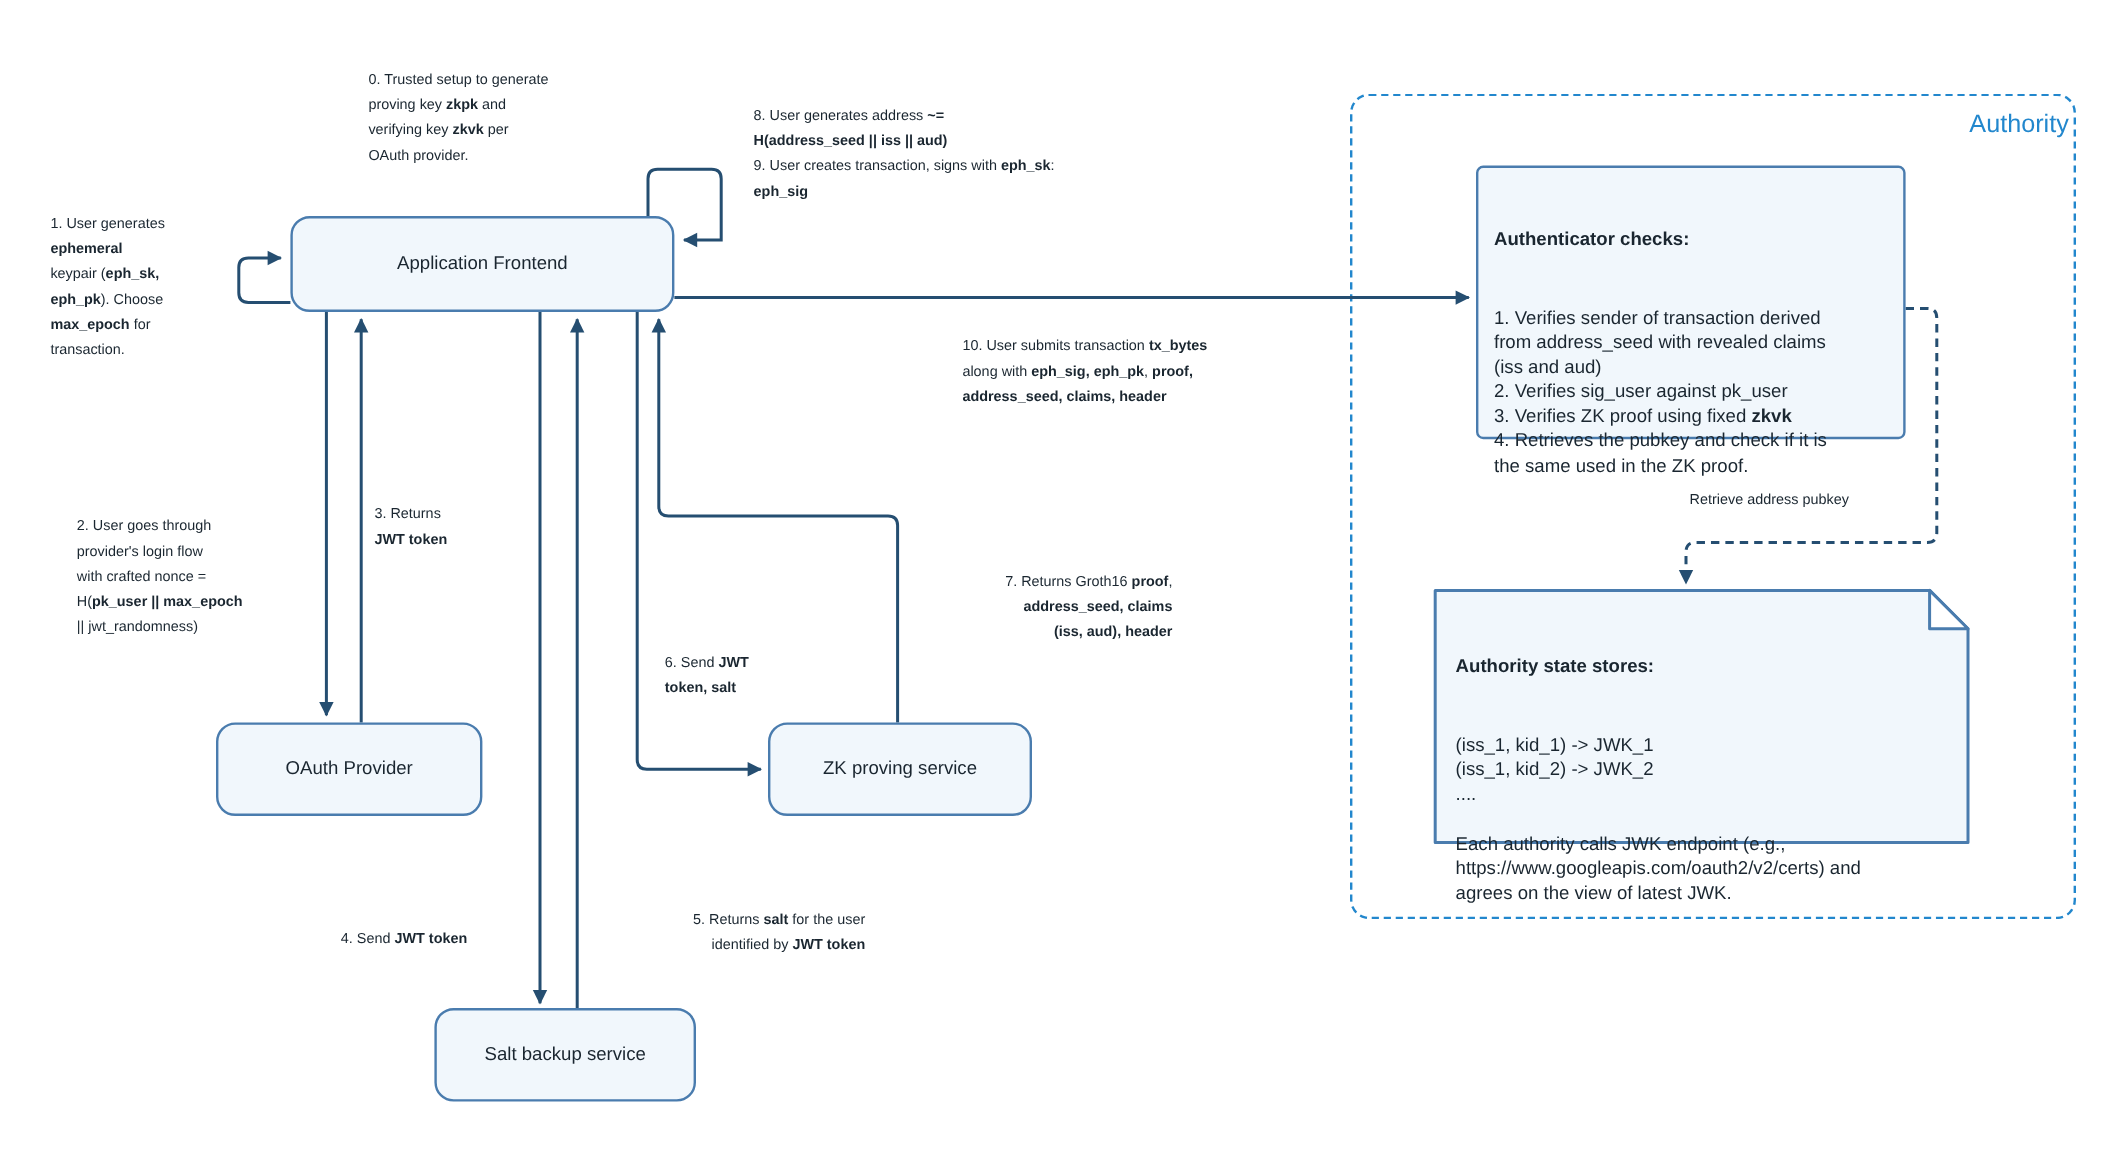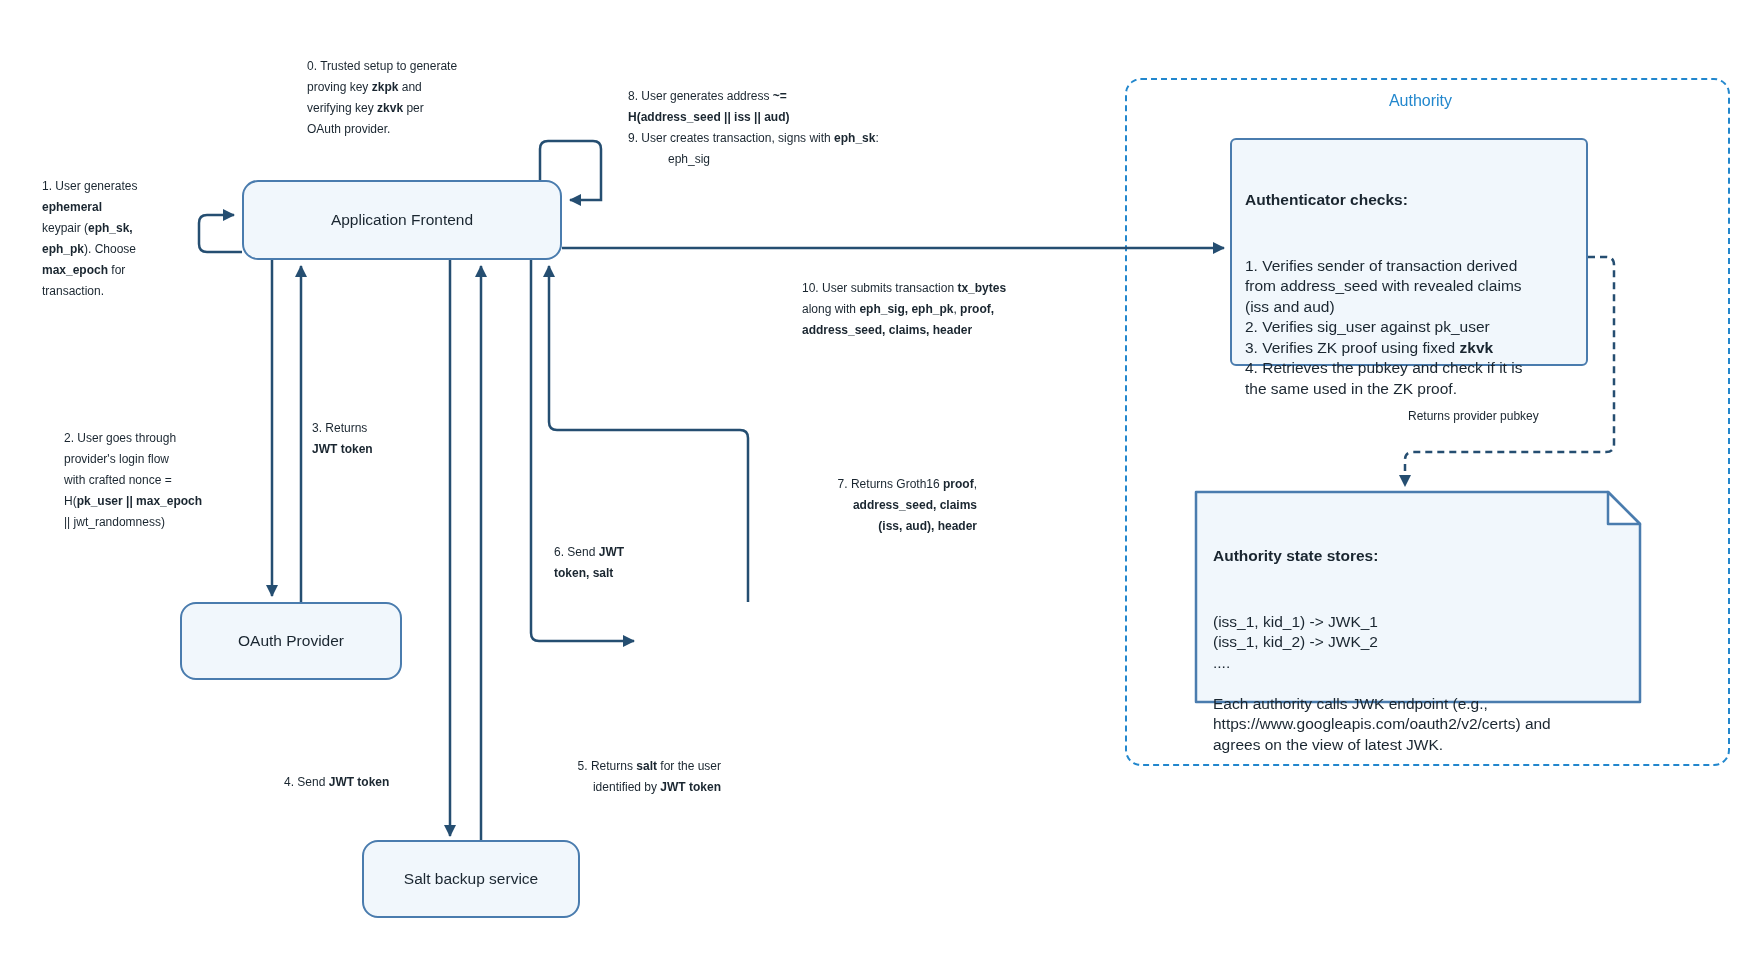--- a/index.html
+++ b/index.html
@@ -37,22 +37,22 @@
   }
   .ann{
     position:absolute;font-size:12px;line-height:21px;white-space:pre-wrap;color:var(--text);
   }
   .ann.center{text-align:right;}
   .authority-container{
     position:absolute;left:1125px;top:78px;width:605px;height:688px;
     border:2.5px dashed var(--authority-accent);border-radius:16px;
   }
   .authority-label{
-    position:absolute;left:0;right:14px;top:12px;text-align:center;
-    color:var(--authority-accent);font-size:16px;
+    position:absolute;left:0;right:4px;top:12px;text-align:right;
+    color:var(--authority-accent);font-size:21px;
   }
 </style>
 </head>
 <body>
 
 <div class="stage">
 
   <div class="authority-container">
     <div class="authority-label">Authority</div>
   </div>
@@ -77,20 +77,23 @@
 
     <path class="note-shape" d="M 1196 492 L 1608 492 L 1640 524 L 1640 702 L 1196 702 Z"></path>
     <path class="note-fold" d="M 1608 492 L 1608 524 L 1640 524 Z"></path>
   </svg>
 
   <div class="node" style="left:242px;top:180px;width:320px;height:80px">
     <span>Application Frontend</span>
   </div>
   <div class="node" style="left:180px;top:602px;width:222px;height:78px">
     <span>OAuth Provider</span>
+  </div>
+  <div class="node" style="left:640px;top:602px;width:220px;height:78px">
+    <span>ZK proving service</span>
   </div>
   <div class="node" style="left:362px;top:840px;width:218px;height:78px">
     <span>Salt backup service</span>
   </div>
 
   <div class="panel" style="left:1230px;top:138px;width:358px;height:228px">
     <div class="panel-title">Authenticator checks:</div>
     <div class="panel-body"><span>1. Verifies sender of transaction derived
 from address_seed with revealed claims
 (iss and aud)
@@ -132,19 +135,19 @@
   <div class="ann center" style="left:486px;top:756px;width:235px"><span>5. Returns </span><span style="font-weight: 700;">salt</span><span> for the user
 identified by </span><span style="font-weight: 700;">JWT token</span></div>
   <div class="ann" style="left:554px;top:542px;width:130px"><span>6. Send </span><span style="font-weight: 700;">JWT
 token, salt</span></div>
   <div class="ann center" style="left:762px;top:474px;width:215px"><span>7. Returns Groth16 </span><span style="font-weight: 700;">proof</span><span>,
 </span><span style="font-weight: 700;">address_seed, claims
 (iss, aud), header</span></div>
   <div class="ann" style="left:628px;top:86px;width:450px"><span>8. User generates address </span><span style="font-weight: 700;">~=
 H(address_seed || iss || aud)</span><span>
 9. User creates transaction, signs with </span><span style="font-weight: 700;">eph_sk</span><span>:
-</span><span style="font-weight: 400; margin-left: 40px;">eph_sig</span></div>
+</span><span style="font-weight: 700;">eph_sig</span></div>
   <div class="ann" style="left:802px;top:278px;width:320px"><span>10. User submits transaction </span><span style="font-weight: 700;">tx_bytes</span><span>
 along with </span><span style="font-weight: 700;">eph_sig, eph_pk</span><span>, </span><span style="font-weight: 700;">proof,
 address_seed, claims, header</span></div>
-  <div class="ann" style="left:1408px;top:406px;width:215px">Returns provider pubkey</div>
+  <div class="ann" style="left:1408px;top:406px;width:215px">Retrieve address pubkey</div>
 
 </div>
 
 </body></html>

